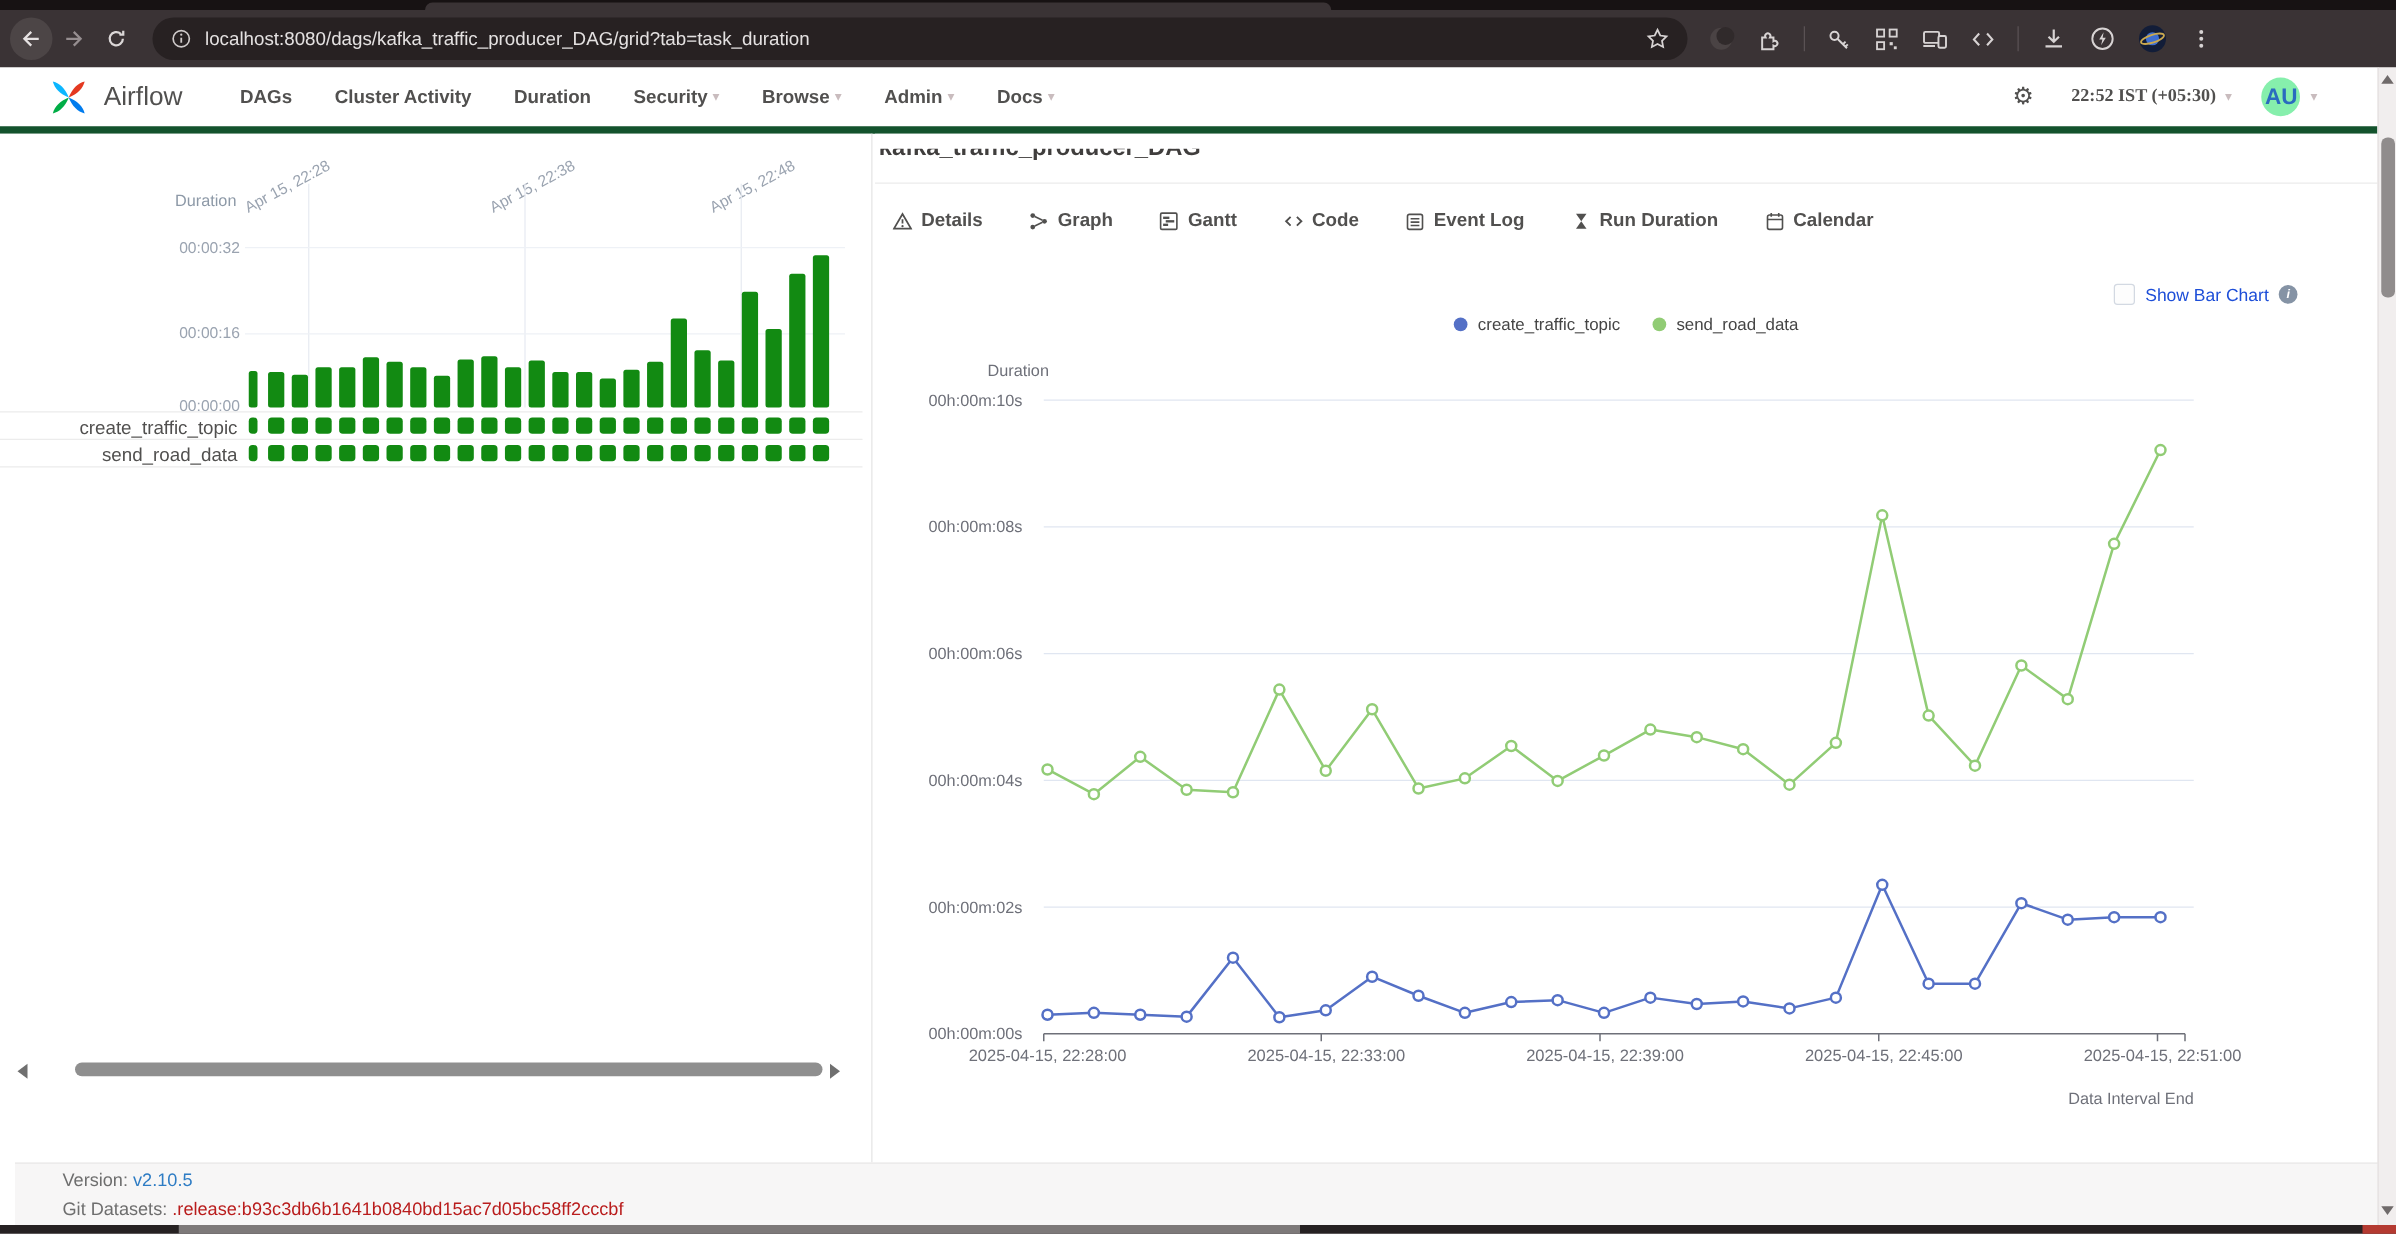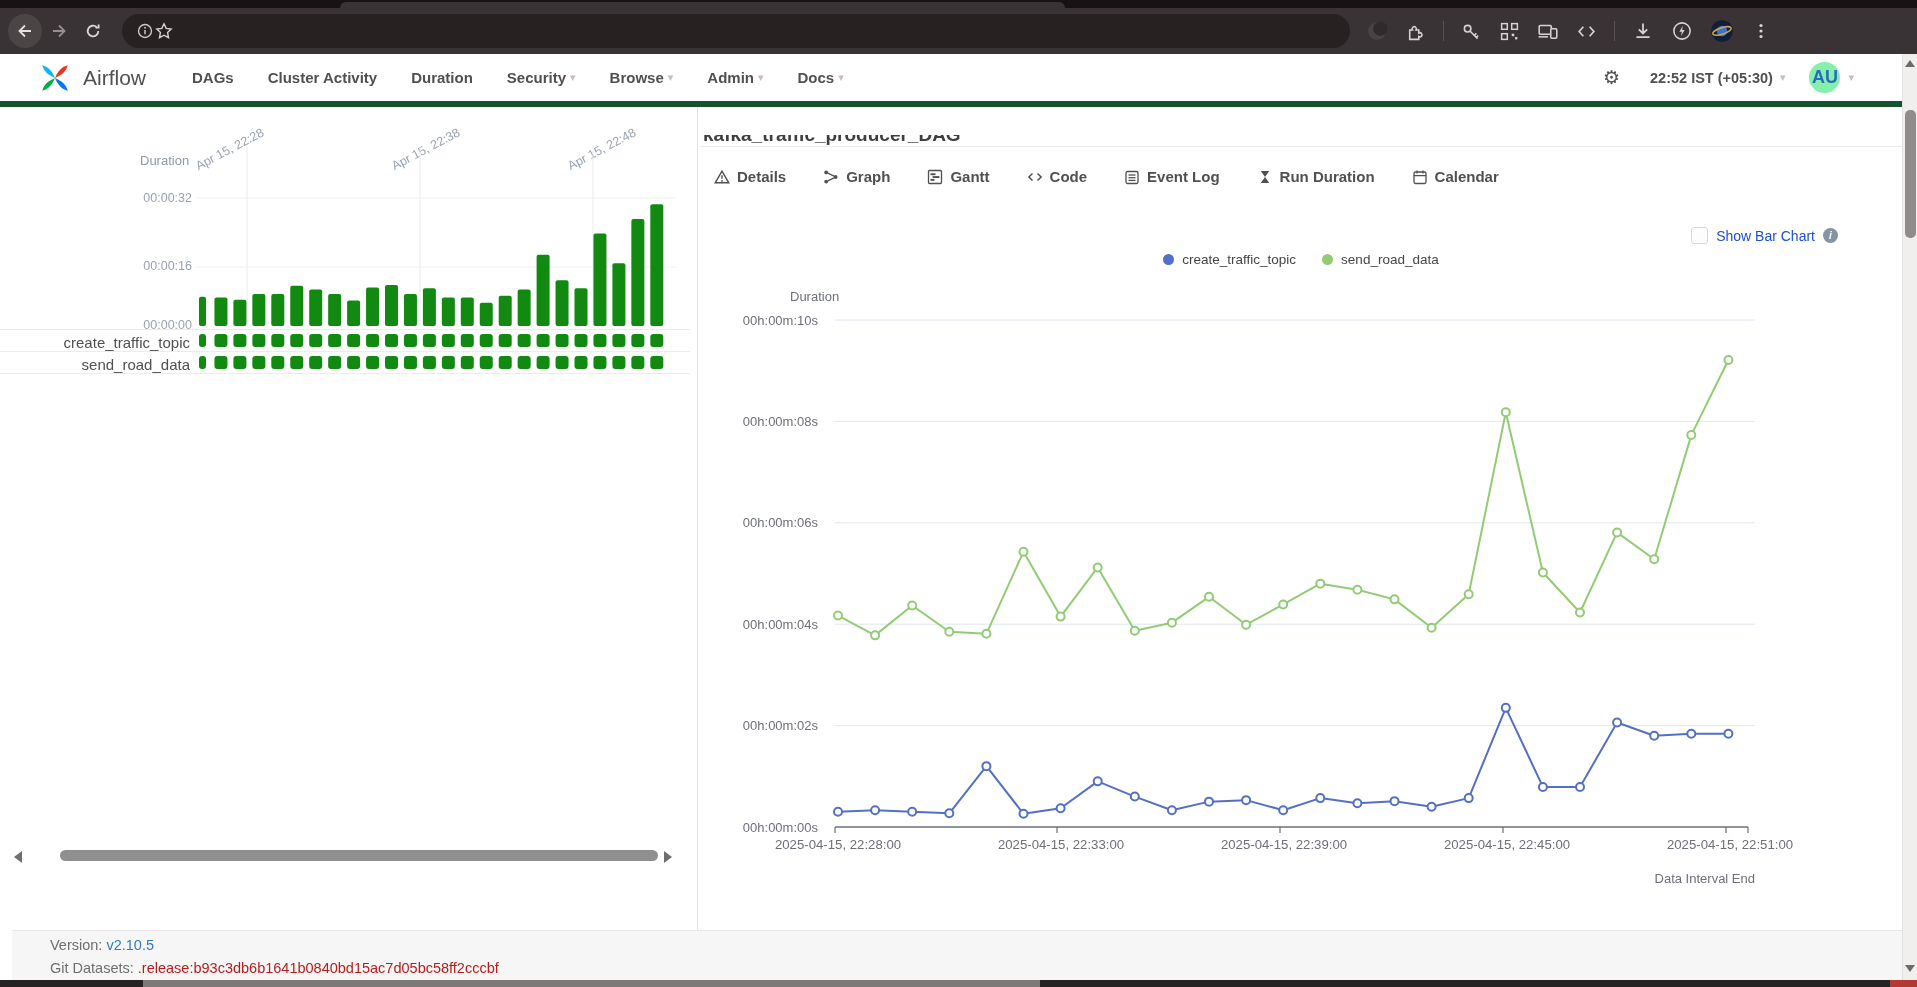--- a/index.html
+++ b/index.html
@@ -20,34 +20,34 @@
   .csep { width:1px; height:20px; background:#5a5254; }
   
   #navbar { left:0; top:54px; width:1902px; height:53px; background:#fff; border-bottom:6px solid #14532d; display:flex; align-items:center; padding:0 48px 0 36px; }
   #brand { display:flex; align-items:center; gap:9px; }
   #brand-text { font-size:21px; color:#51504f; }
   #nav-menu { display:flex; align-items:center; gap:34px; margin-left:46px; list-style:none; }
   .nav-item { font-size:15px; font-weight:600; color:#51504f; cursor:pointer; white-space:nowrap; display:flex; align-items:center; gap:4px; }
   .caret { color:#c9bcbe; font-size:11px; }
   #nav-right { margin-left:auto; display:flex; align-items:center; }
   #gear { font-size:19px; color:#51504f; cursor:pointer; }
-  #clock { font-size:14.5px; font-weight:600; color:#51504f; margin-left:30px; white-space:nowrap; }
+  #clock { font-size:14.5px; font-weight:600; color:#51504f; margin-left:30px; white-space:nowrap;font-family:Liberation Serif, serif; }
   #user-avatar { width:31px; height:31px; border-radius:50%; background:#86efac; color:#2a6bbf; font-size:18px; font-weight:700; display:flex; align-items:center; justify-content:center; margin-left:24px; }
   
   #grid-panel { left:0; top:107px; width:698px; height:823px; background:#fff; border-right:1px solid #e5e5e5; }
   .axis-label { color:#8d99a7; font-size:13px; }
   .ytick { color:#9aa3b0; font-size:12.5px; width:82px; text-align:right; }
   .date-label { color:#9aa3b0; font-size:12.5px; transform:rotate(-28deg); transform-origin:0 100%; white-space:nowrap; }
   .task-row-label { width:180px; text-align:right; font-size:15px; color:#51504f; line-height:22px; }
   .row-sep { left:0; width:690px; height:1px; background:#ececec; }
   .hsb-arrow { width:0; height:0; border-style:solid; }
   #hsb-thumb { left:60px; top:743px; width:598px; height:11px; border-radius:6px; background:#8f8f8f; }
   
   #details-panel { left:700px; top:107px; width:1202px; height:823px; background:#fff; }
-  #dag-title-clip { left:3px; top:28px; width:560px; height:25px; overflow:hidden; }
+  #dag-title-clip { left:3px; top:12px; width:560px; height:25px; overflow:hidden; }
   #dag-title-clip span { display:block; margin-top:-13px; font-size:19px; font-weight:700; color:#403e3d; line-height:26px; }
   #title-divider { left:0; top:39px; width:1202px; height:1px; background:#ececec; }
   #tabs-row { left:12px; top:40px; height:62px; display:flex; align-items:stretch; gap:33px; }
   .tab { display:flex; align-items:center; gap:7px; font-size:15px; font-weight:600; color:#51504f; cursor:pointer; border-bottom:3px solid transparent; padding:0 2px; }
   .tab svg { flex:0 0 auto; }
   .tab.active { color:#1b79c6; border-bottom-color:#1b79c6; }
   #legend { left:0; top:145px; width:1202px; display:flex; justify-content:center; align-items:center; gap:26px; }
   .legend-item { display:flex; align-items:center; gap:8px; cursor:pointer; }
   .legend-dot { width:11px; height:11px; border-radius:50%; }
   .legend-label { font-size:13.5px; color:#454545; }
@@ -92,20 +92,21 @@
         <path d="M15.3 10 a5.3 5.3 0 1 1 -1.7 -3.9" stroke="#dbd7d7" stroke-width="1.8" fill="none"></path>
         <path d="M15.6 3.6 v3 h-3" stroke="#dbd7d7" stroke-width="1.8" fill="none"></path>
       </svg>
   </div>
   <div id="url-bar">
     <svg width="18" height="18" viewBox="0 0 20 20">
         <circle cx="10" cy="10" r="7.2" stroke="#cfcaca" stroke-width="1.5" fill="none"></circle>
         <line x1="10" y1="9" x2="10" y2="13.6" stroke="#cfcaca" stroke-width="1.6"></line>
         <circle cx="10" cy="6.4" r="1" fill="#cfcaca"></circle>
       </svg>
+    <span id="url-text">localhost:8080/dags/kafka_traffic_producer_DAG/grid?tab=task_duration</span>
     <svg width="20" height="20" viewBox="0 0 20 20">
         <path d="M10 2.8l2.2 4.6 5 .7-3.6 3.5.9 5L10 14.2l-4.5 2.4.9-5L2.8 8.1l5-.7z" stroke="#d7d3d3" stroke-width="1.4" fill="none"></path>
       </svg>
   </div>
   <div id="chrome-icons">
     <svg class="cicon" width="22" height="22" viewBox="0 0 20 20">
         <circle cx="10" cy="10" r="8" fill="#4a4344"></circle>
         <circle cx="13" cy="8" r="6.5" fill="#302a2b"></circle>
       </svg>
     <svg class="cicon" width="21" height="21" viewBox="0 0 20 20">

